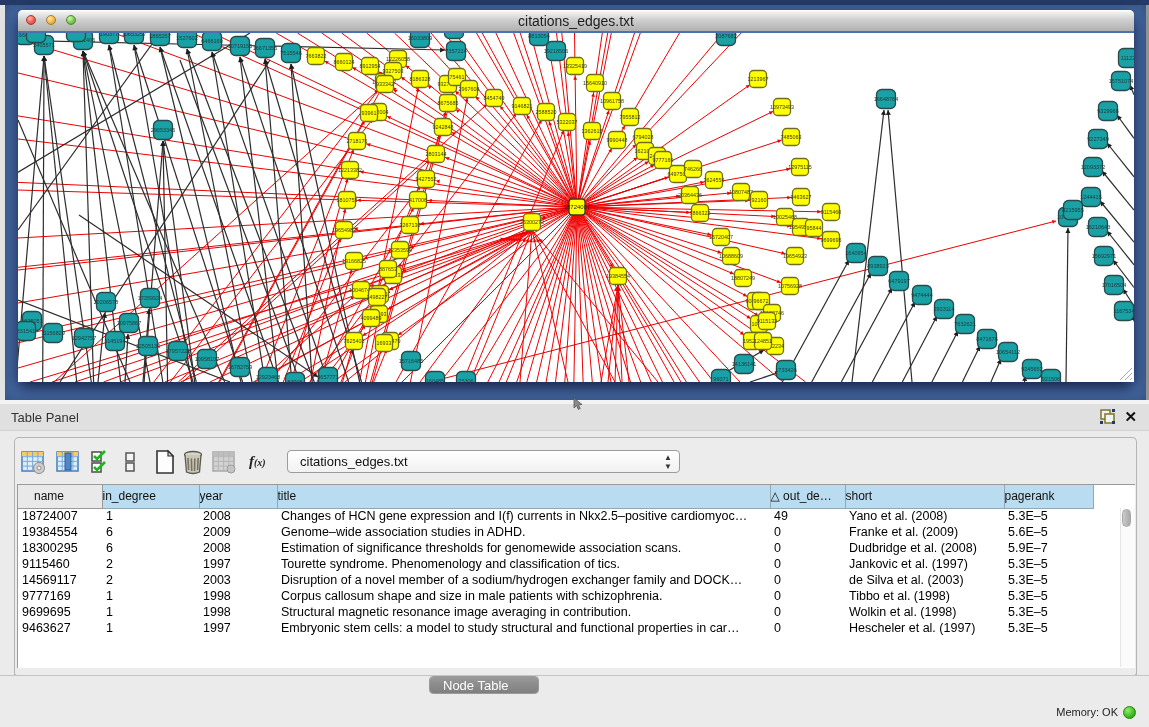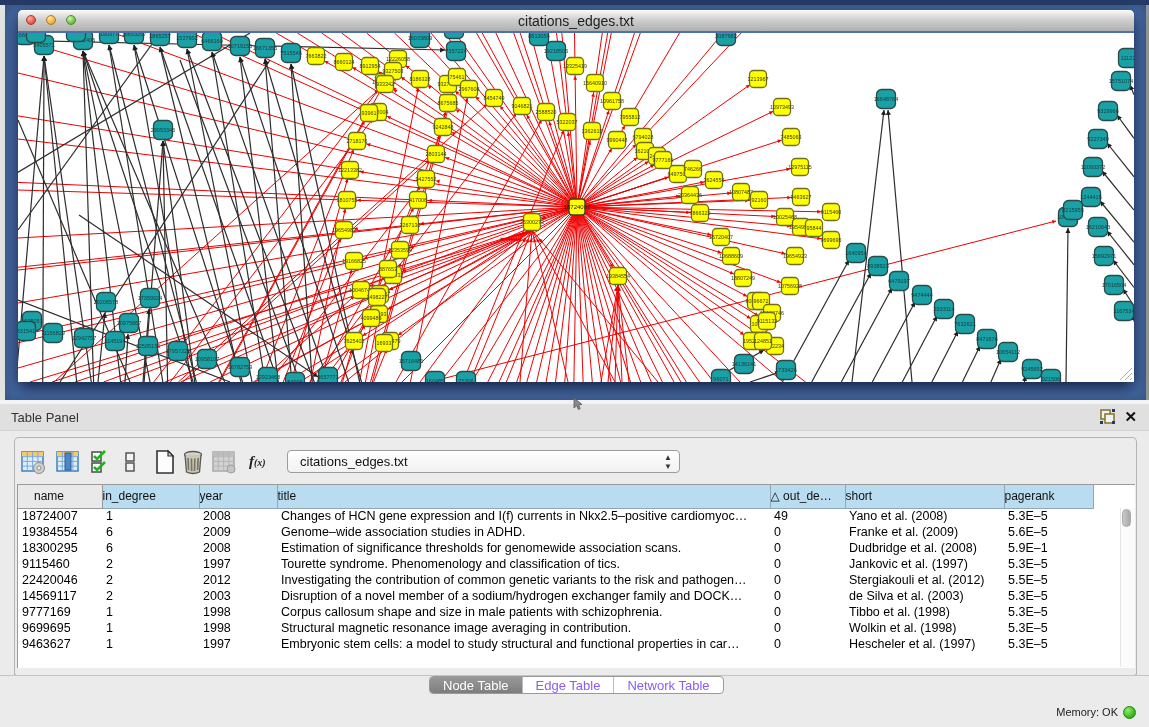--- a/index.html
+++ b/index.html
@@ -57,21 +57,21 @@
 td.c3 { width:493px; }
 td.c4 { width:75px; }
 td.c5 { width:159px; }
 td.c6 { width:89px; }
 td.c7 { width:43px; }
 #strack { position:absolute; left:1120px; top:508px; width:15px; height:159px;
   background:#fbfbfb; border-left:1px solid #e6e6e6; }
 #sbar { position:absolute; left:1122px; top:509px; width:9px; height:18px;
   background:linear-gradient(90deg,#cacaca,#a8a8a8); border-radius:5px; border:1px solid #a8a8a8;}
 #tabs { position:absolute; left:429px; top:676px; height:18px; display:flex;
-  border:1px solid #9a9a9a; border-radius:4px; overflow:hidden; background:#fff;}
+  border:1px solid #9a9a9a; border-radius:4px; overflow:hidden; background:#fff;flex-direction:column;}
 #tabs .tab { padding:0 13px; font-size:13px; line-height:17px; color:#8b5cf6; }
 #tabs .tab.sel { background:linear-gradient(#999999,#7d7d7d); color:#fff; }
 #tabs .sep { width:1px; background:#bbb; }
 #status { position:absolute; right:13px; top:706px; font-size:11px; color:#222; }
 #status .dot { display:inline-block; width:13px; height:13px; border-radius:50%;
   background:radial-gradient(circle at 35% 30%, #8ef06a, #3dbb20 60%, #2a8d12);
   border:1px solid #2c7d12; vertical-align:-3px; margin-left:5px;}
 hr.bline { position:absolute; left:0; top:675px; width:1149px; border:none;
   border-top:1px solid #c4c4c4; }
 </style></head>
@@ -907,41 +907,31 @@
             <td class="c6">5.6E–5</td>
             <td class="c7"></td>
           </tr>
 <tr>
             <td class="c0">18300295</td>
             <td class="c1">6</td>
             <td class="c2">2008</td>
             <td class="c3">Estimation of significance thresholds for genomewide association scans.</td>
             <td class="c4">0</td>
             <td class="c5">Dudbridge et al. (2008)</td>
-            <td class="c6">5.9E–1</td>
+            <td class="c6">5.9E–7</td>
             <td class="c7"></td>
           </tr>
 <tr>
             <td class="c0">9115460</td>
             <td class="c1">2</td>
             <td class="c2">1997</td>
             <td class="c3">Tourette syndrome. Phenomenology and classification of tics.</td>
             <td class="c4">0</td>
             <td class="c5">Jankovic et al. (1997)</td>
             <td class="c6">5.3E–5</td>
-            <td class="c7"></td>
-          </tr>
-<tr>
-            <td class="c0">22420046</td>
-            <td class="c1">2</td>
-            <td class="c2">2012</td>
-            <td class="c3">Investigating the contribution of common genetic variants to the risk and pathogen…</td>
-            <td class="c4">0</td>
-            <td class="c5">Stergiakouli et al. (2012)</td>
-            <td class="c6">5.5E–5</td>
             <td class="c7"></td>
           </tr>
 <tr>
             <td class="c0">14569117</td>
             <td class="c1">2</td>
             <td class="c2">2003</td>
             <td class="c3">Disruption of a novel member of a sodium/hydrogen exchanger family and DOCK…</td>
             <td class="c4">0</td>
             <td class="c5">de Silva et al. (2003)</td>
             <td class="c6">5.3E–5</td>

